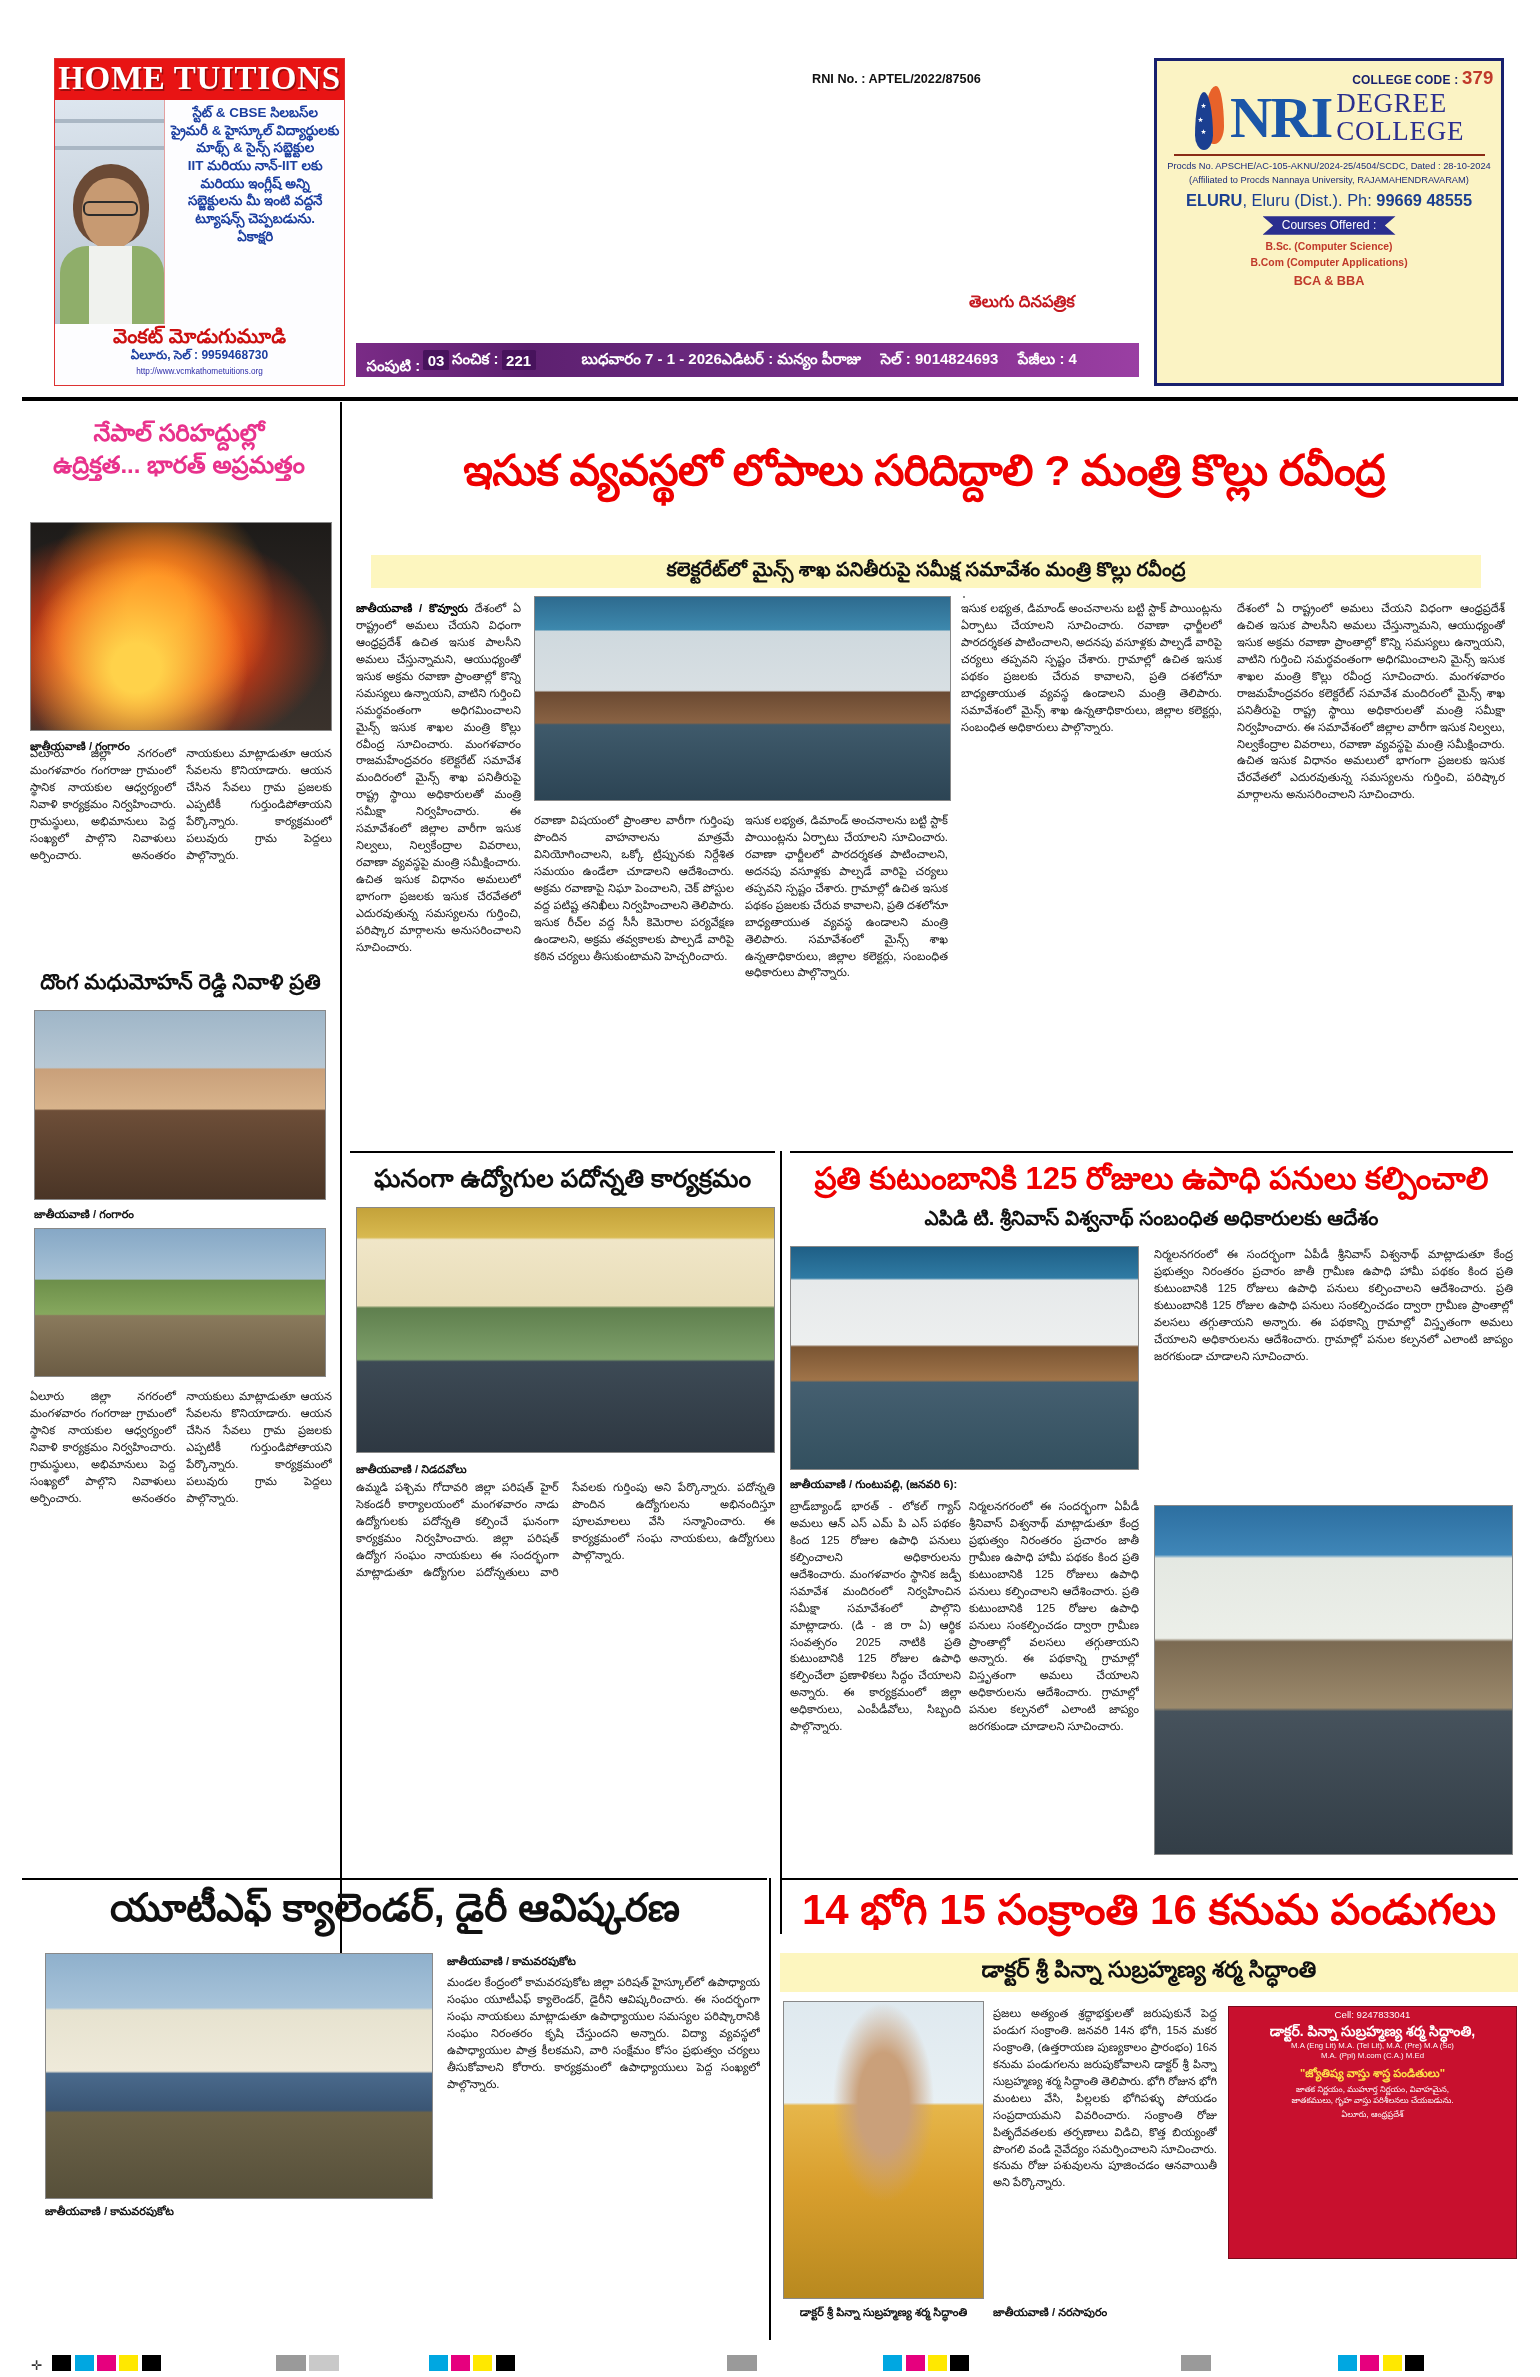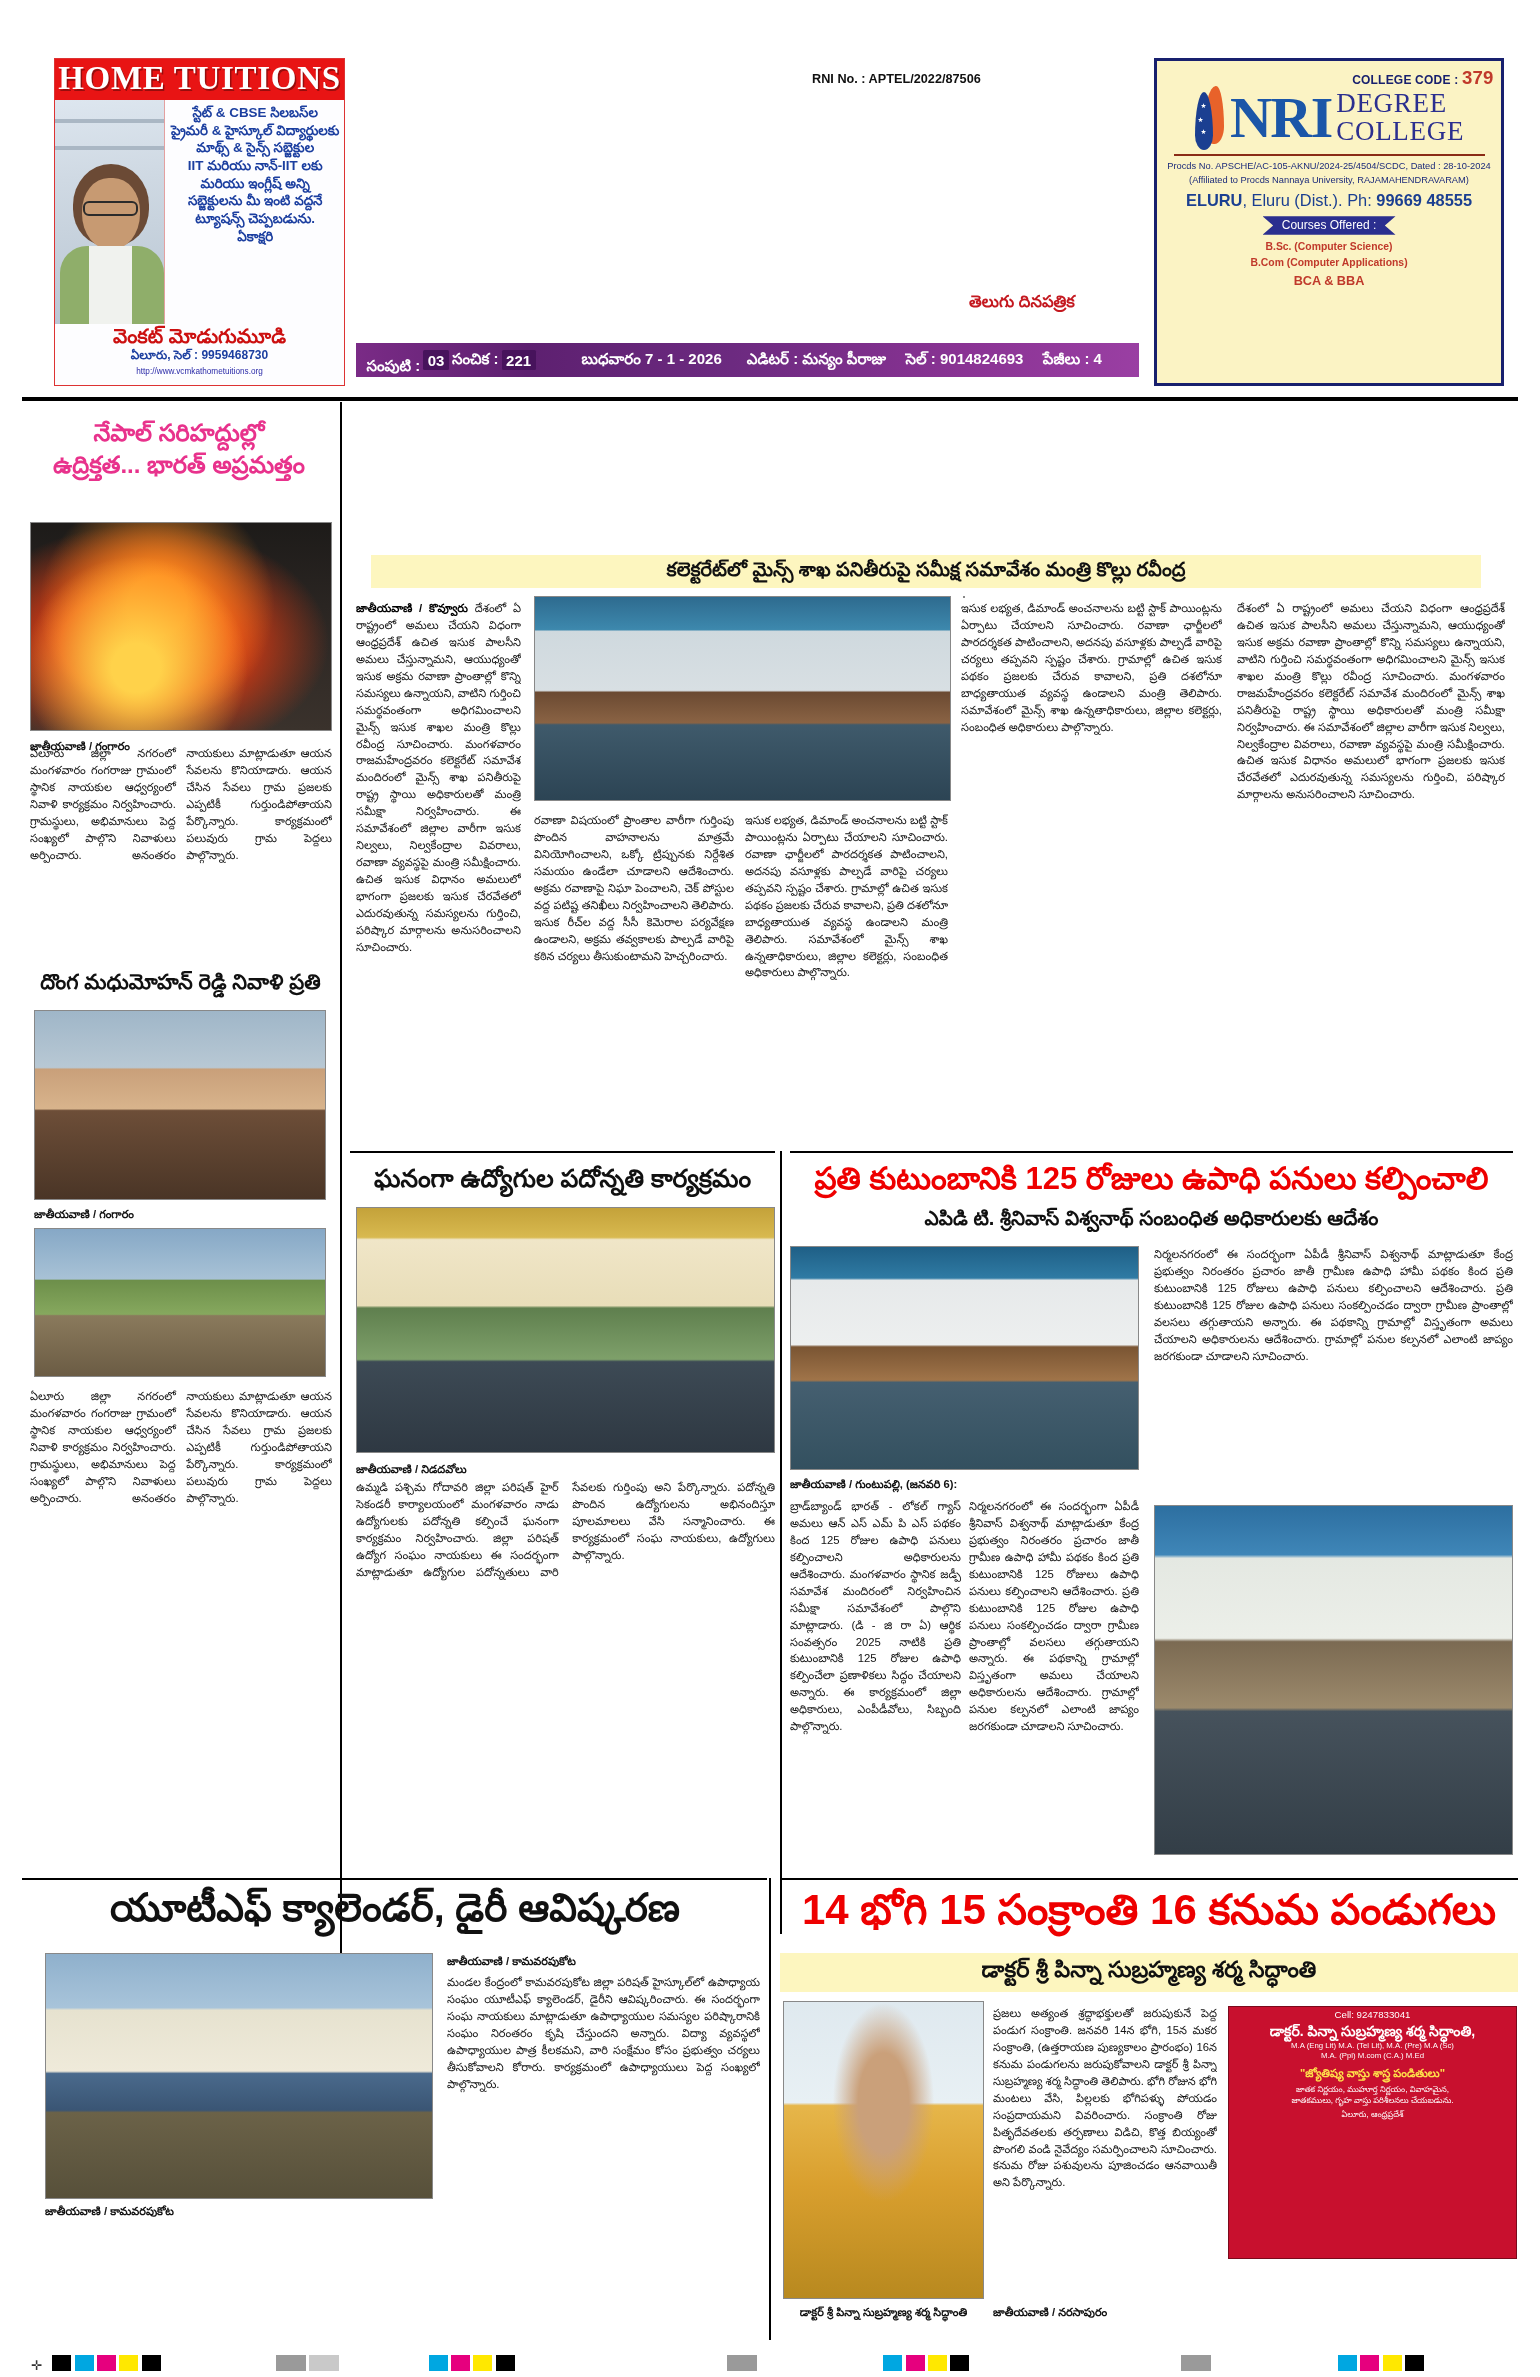--- a/index.html
+++ b/index.html
@@ -97,21 +97,21 @@
   .infobar {
     position:absolute; left:356px; top:343px; width:783px; height:34px;
     background: linear-gradient(90deg,#7a2b86 0%,#5d2070 22%,#6c2a80 48%,#8a3394 78%,#9a3fa3 100%);
     color:#fff; display:flex; align-items:center;
     font-size:15px; font-weight:700;
   }
   .infobar span { white-space:nowrap; }
   .ib-1 { padding-left:10.4px;margin-top:15px; }
   .ib-hl { background:#47135c; padding:1.5px 4.5px; border-radius:1.5px; margin:0 3px; }
   .ib-date { margin-left:43px; }
-  .ib-ed { margin-left:25px; }
+  .ib-ed { }
   .ib-cell { margin-left:19.4px; }
   .ib-pages { margin-left:19.4px; }
 
   
   .nri-ad {
     position:absolute; left:1154px; top:58px; width:350px; height:328px;
     background:#fbf3c4; border:3px solid #18206e; padding:6px 7.5px;
   }
   .nri-code { text-align:right; font-size:12px; font-weight:700; color:#18206e; letter-spacing:0.2px; }
   .nri-code b { color:#c0392b; font-size:18.6px; }
@@ -344,20 +344,21 @@
 
   <div class="hr-black" style="left:22.4px; top:397px; width:1496px; height:3.7px;"></div>
 
   <div class="vr-black" style="left:340px; top:402px; width:2.2px; height:1565px;"></div>
 
   <div class="lead-kicker">
     <div>నేపాల్ సరిహద్దుల్లో</div>
     <div>ఉద్రిక్తత... భారత్ అప్రమత్తం</div>
   </div>
 
+  <div class="main-headline">ఇసుక వ్యవస్థలో లోపాలు సరిదిద్దాలి ? మంత్రి కొల్లు రవీంద్ర</div>
   <div class="sub-banner">కలెక్టరేట్‌లో మైన్స్ శాఖ పనితీరుపై సమీక్ష సమావేశం మంత్రి కొల్లు రవీంద్ర</div>
 
   <div class="photo fire" style="left:30px; top:522px; width:302px; height:209px;"></div>
 
   <div class="body-text" style="left:356px; top:600px; width:165px; height:388px;">
     <b class="dl">జాతీయవాణి / కొవ్వూరు</b>
     <span>దేశంలో ఏ రాష్ట్రంలో అమలు చేయని విధంగా ఆంధ్రప్రదేశ్ ఉచిత ఇసుక పాలసీని అమలు చేస్తున్నామని, ఆయుధ్యంతో ఇసుక అక్రమ రవాణా ప్రాంతాల్లో కొన్ని సమస్యలు ఉన్నాయని, వాటిని గుర్తించి సమర్థవంతంగా అధిగమించాలని మైన్స్ ఇసుక శాఖల మంత్రి కొల్లు రవీంద్ర సూచించారు. మంగళవారం రాజమహేంద్రవరం కలెక్టరేట్ సమావేశ మందిరంలో మైన్స్ శాఖ పనితీరుపై రాష్ట్ర స్థాయి అధికారులతో మంత్రి సమీక్షా నిర్వహించారు. ఈ సమావేశంలో జిల్లాల వారీగా ఇసుక నిల్వలు, నిల్వకేంద్రాల వివరాలు, రవాణా వ్యవస్థపై మంత్రి సమీక్షించారు. ఉచిత ఇసుక విధానం అమలులో భాగంగా ప్రజలకు ఇసుక చేరవేతలో ఎదురవుతున్న సమస్యలను గుర్తించి, పరిష్కార మార్గాలను అనుసరించాలని సూచించారు.</span>
   </div>
 
   <div class="photo meeting" style="left:534px; top:596px; width:417px; height:205px;"></div>

